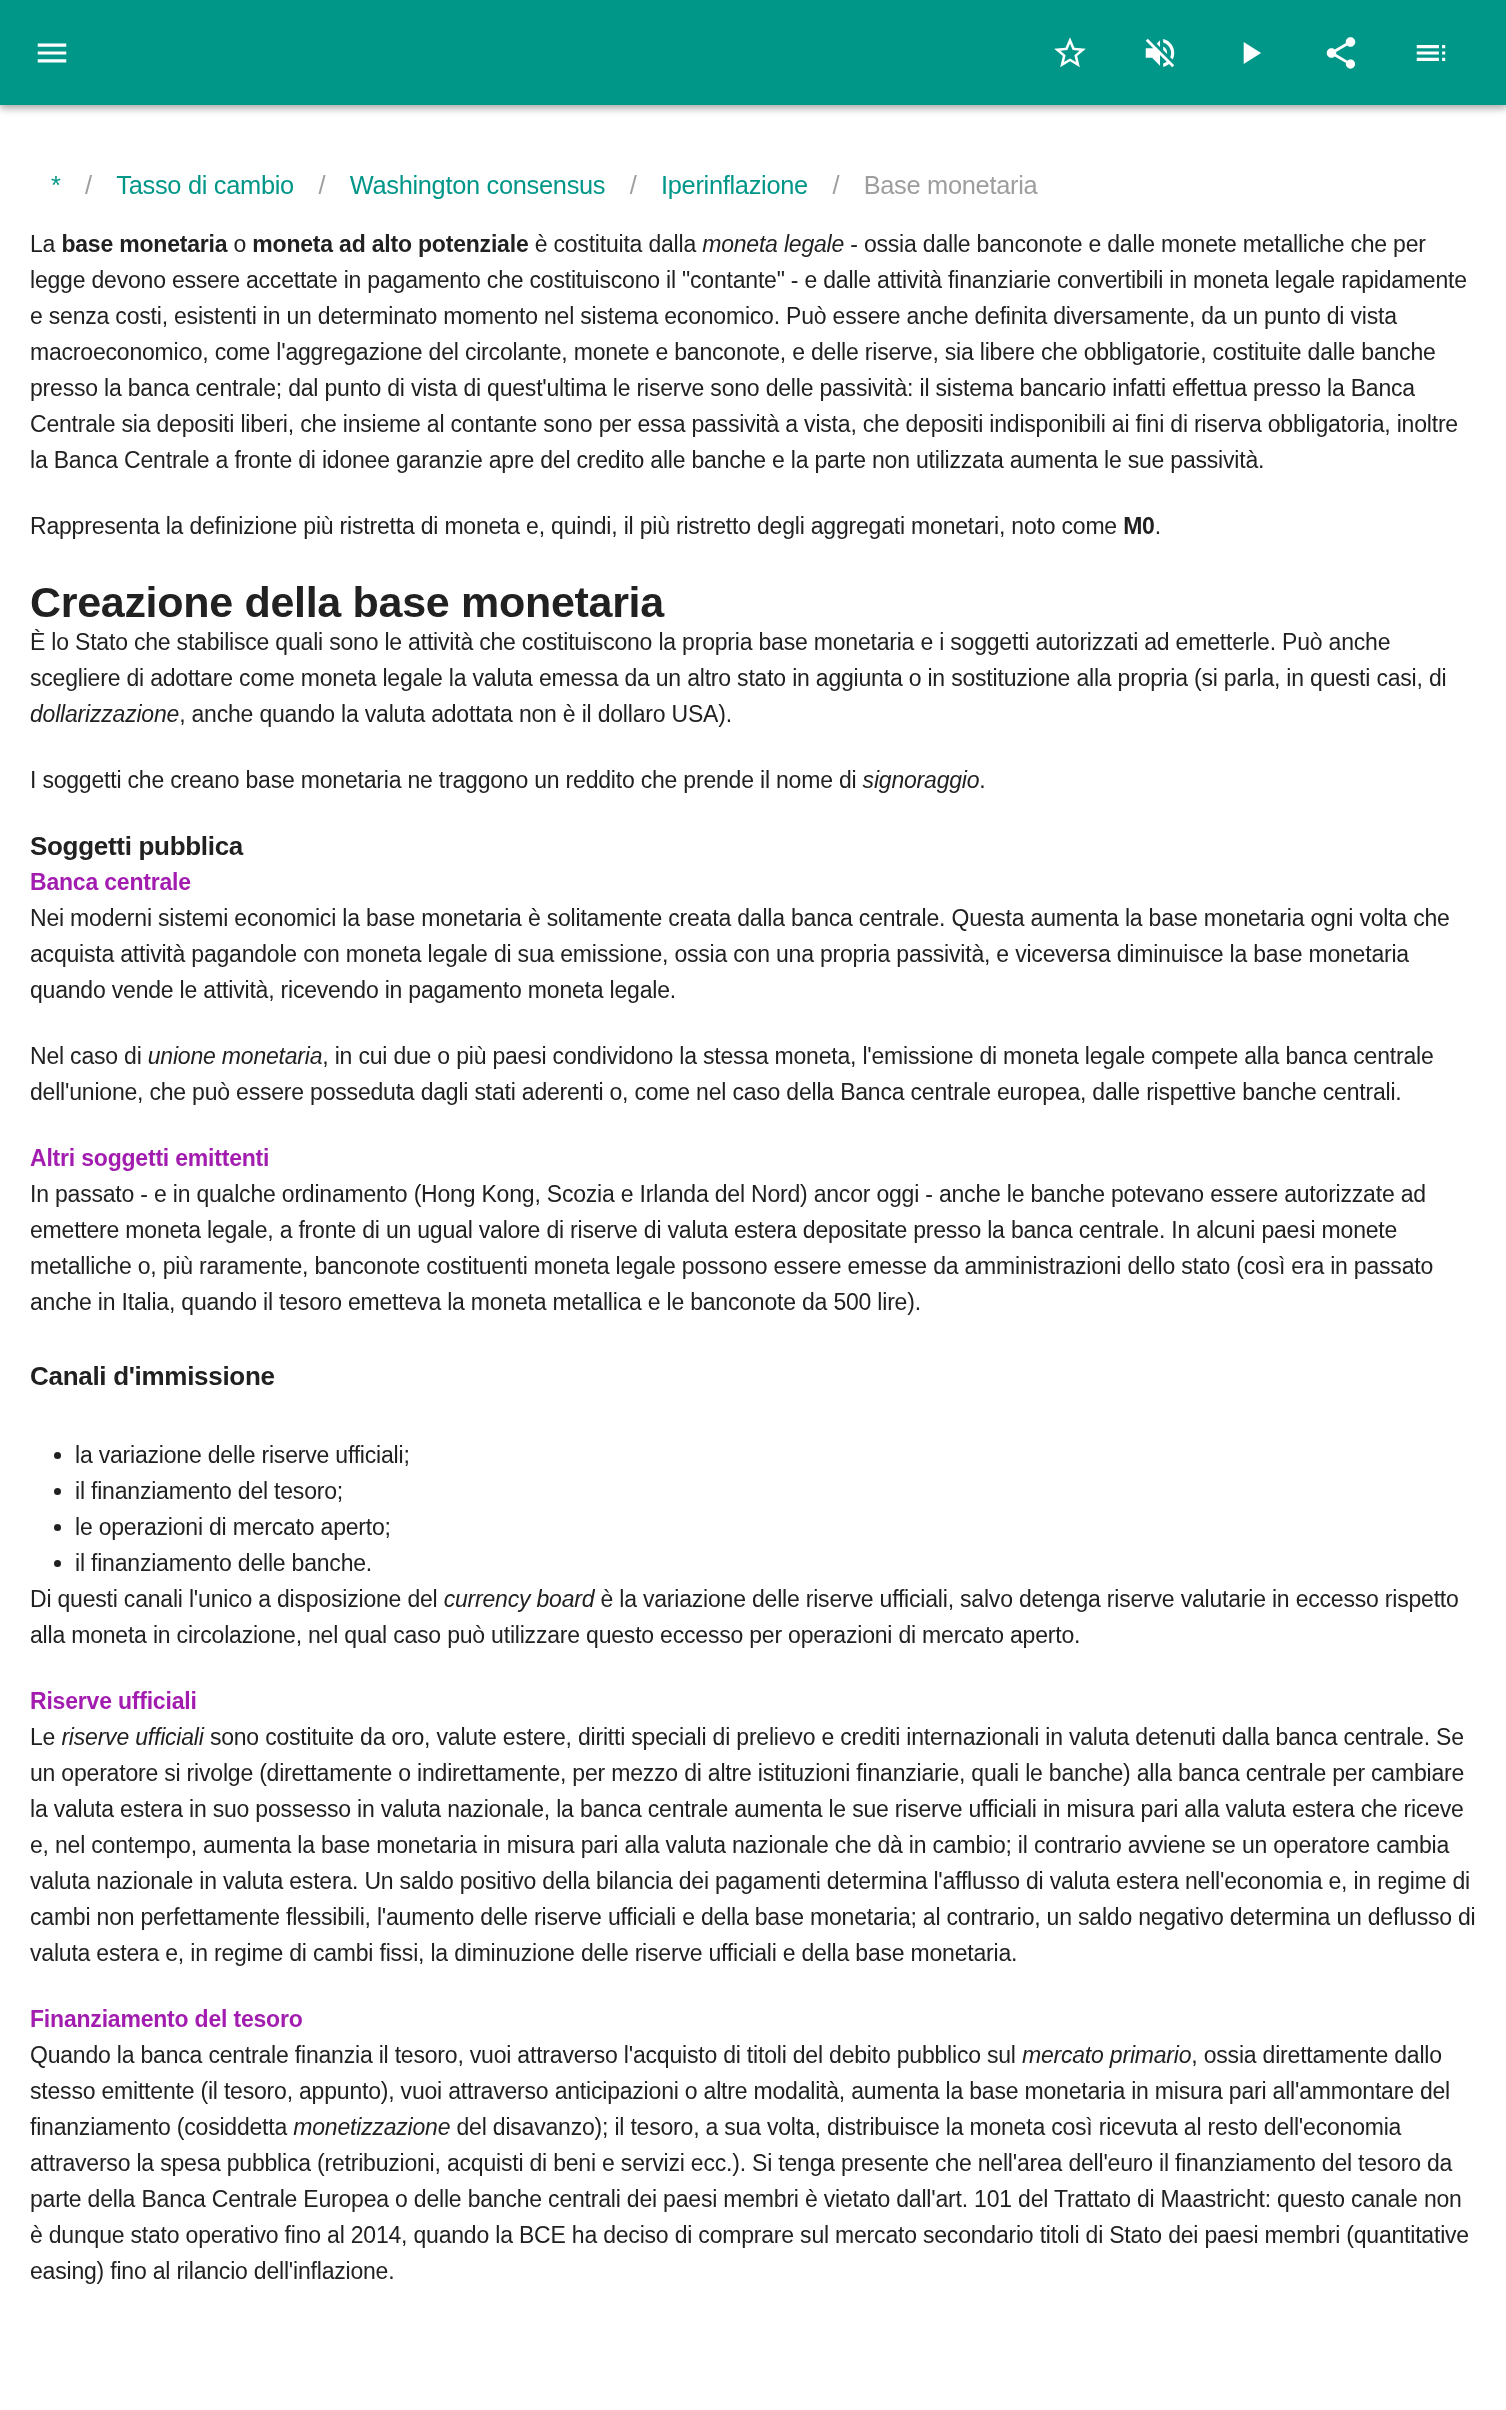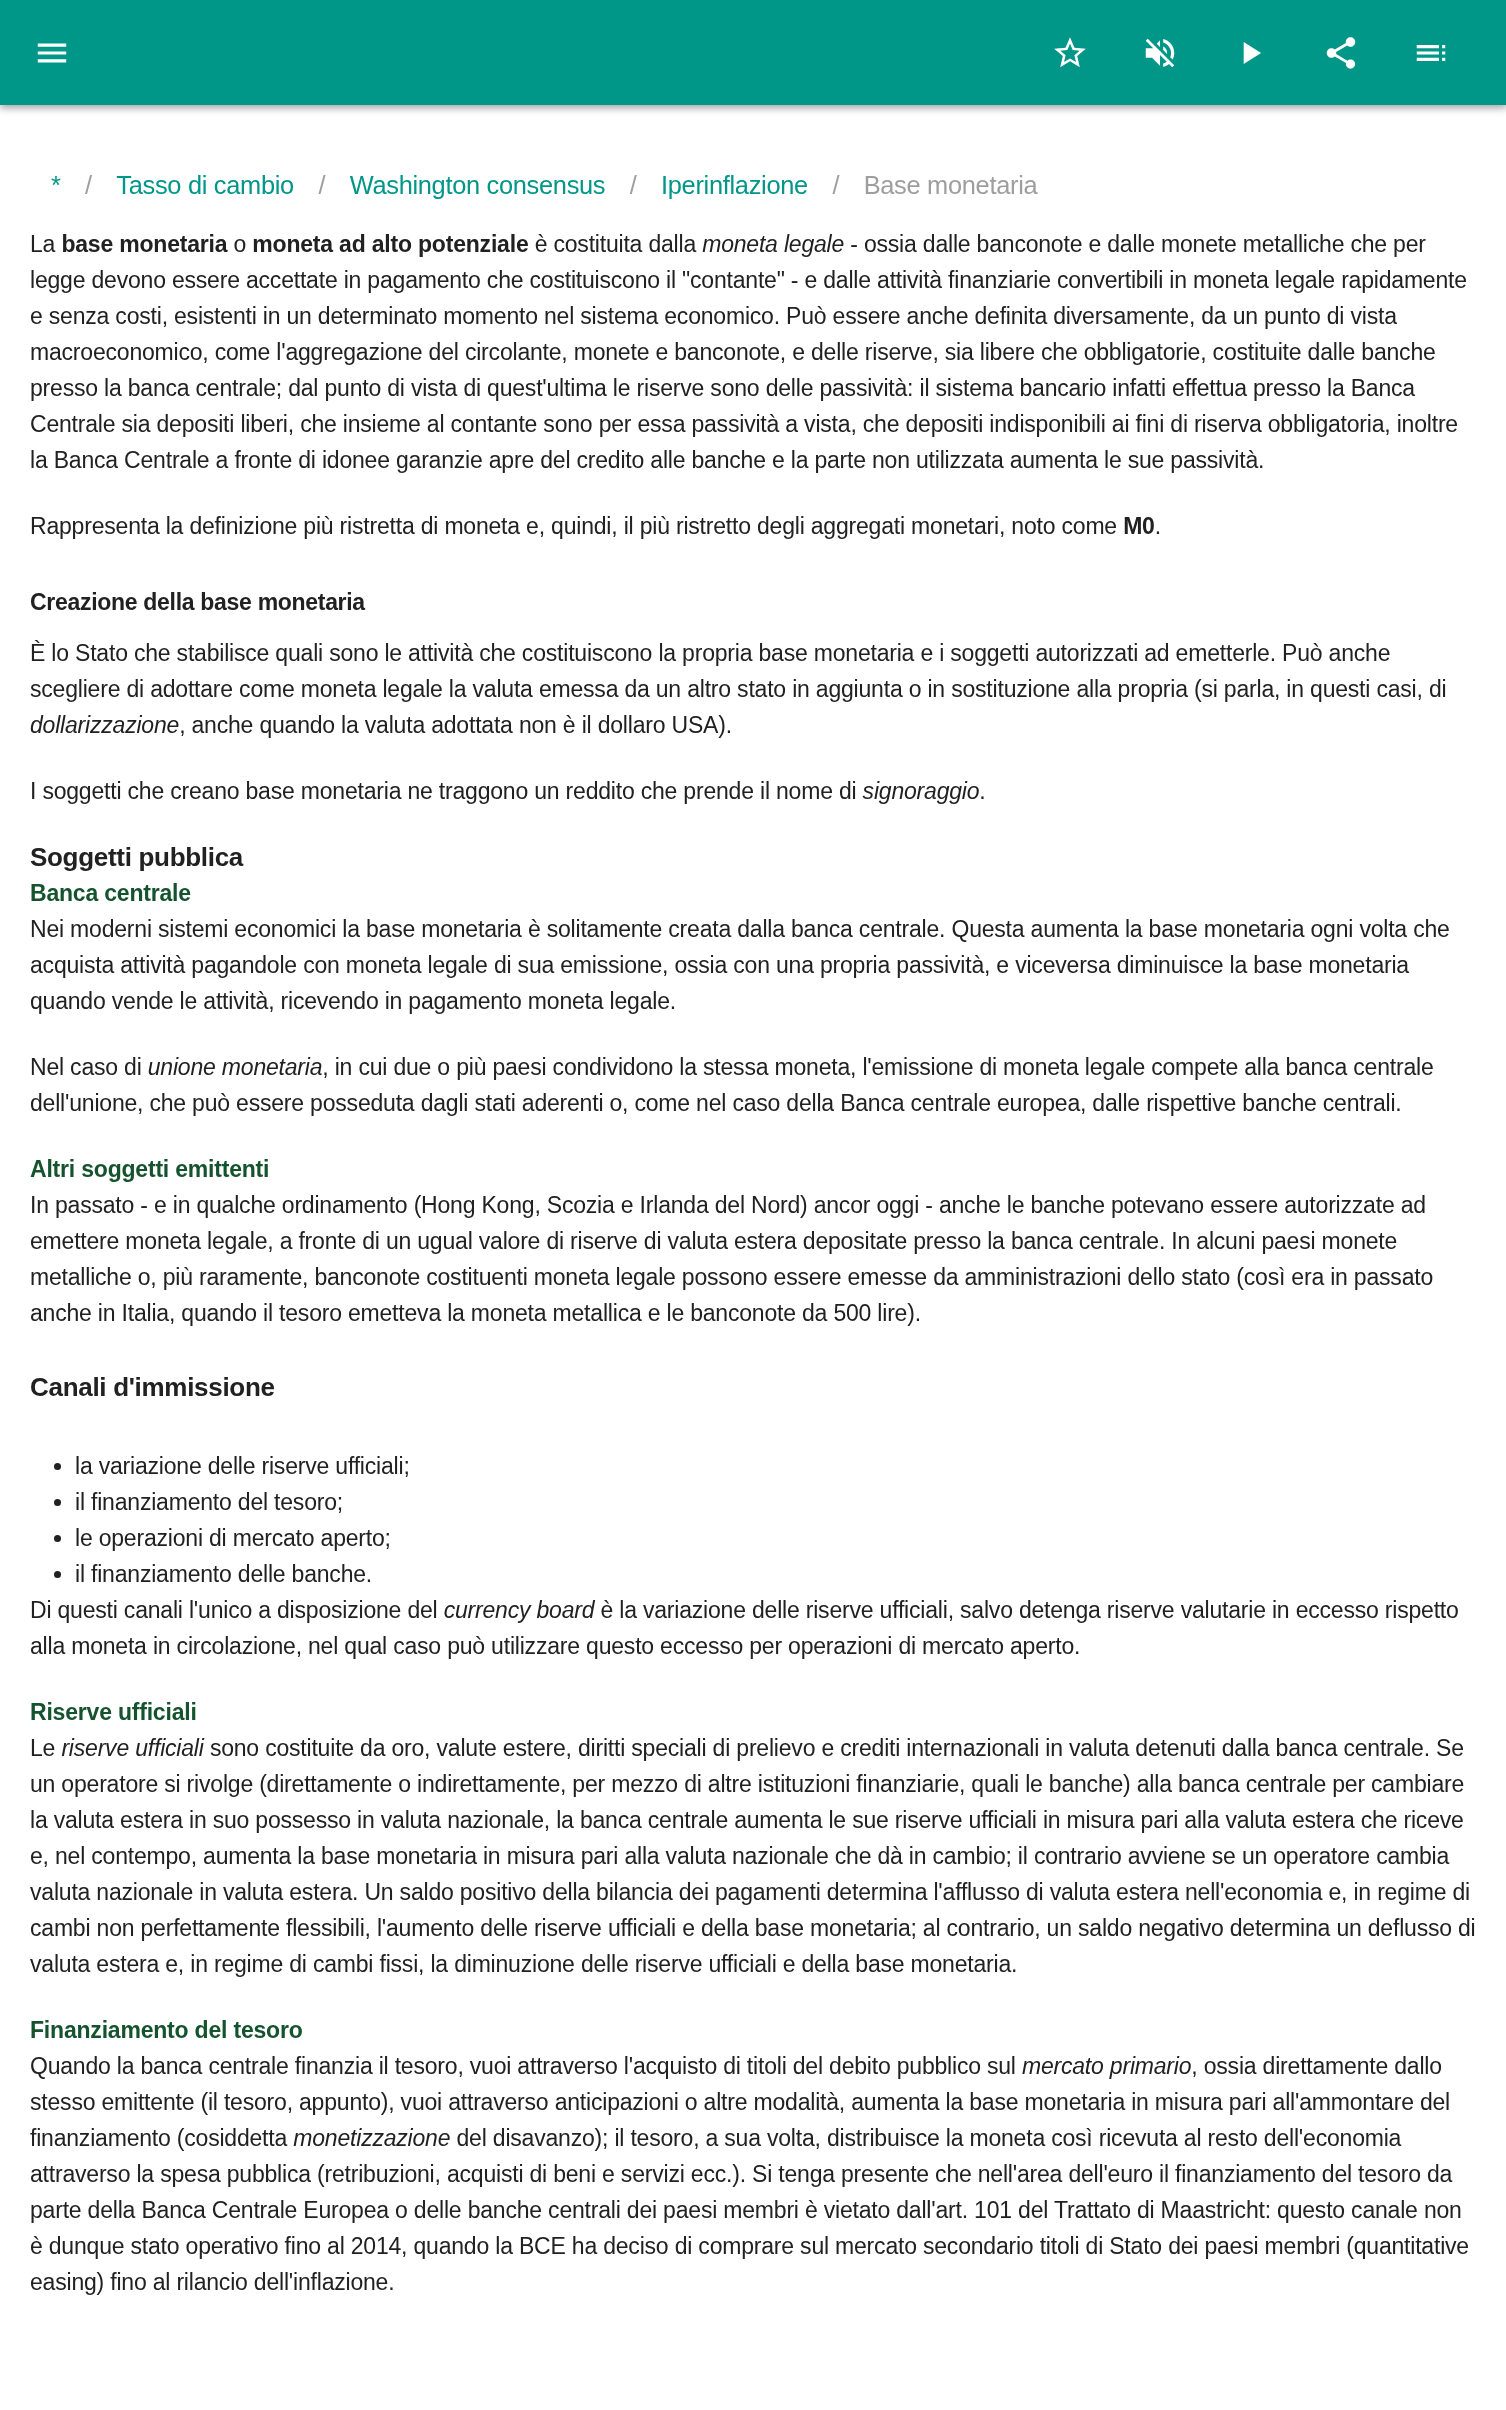--- a/index.html
+++ b/index.html
@@ -24,30 +24,30 @@
   .breadcrumb {
     margin-top:56px; height:45px; line-height:45px; font-size:25.4px;
     padding-left:21px; white-space:nowrap; letter-spacing:-0.3px;
   }
   .breadcrumb .crumb { color:#009688; cursor:pointer; }
   .breadcrumb .sep { color:#9e9e9e; margin:0 24.5px; }
   .breadcrumb .current { color:#9e9e9e; }
   p { margin:0 0 30px 0; }
   .p-first { margin-top:18px; }
   h2 {
-    font-size:23px; font-weight:bold; line-height:41px; margin:38px 0 12px 0;
+    font-size:43px; font-weight:bold; line-height:41px; margin:38px 0 1px 0;
     color:#212121; letter-spacing:-0.3px;
   }
   h3 {
     font-size:26px; font-weight:bold; line-height:36px; margin:38px 0 0 0;
     color:#212121; letter-spacing:-0.3px;
   }
   h4 {
     font-size:23px; font-weight:bold; line-height:36px; margin:0;
-    color:#14532d;
+    color:#a21caf;
   }
   ul { margin:43px 0 0 0; padding-left:45px; }
   ul li { line-height:36px; }
   .after-list { margin-top:0; }
   b { font-weight:bold; }
   i { font-style:italic; }
 </style>
 </head>
 <body>
 

